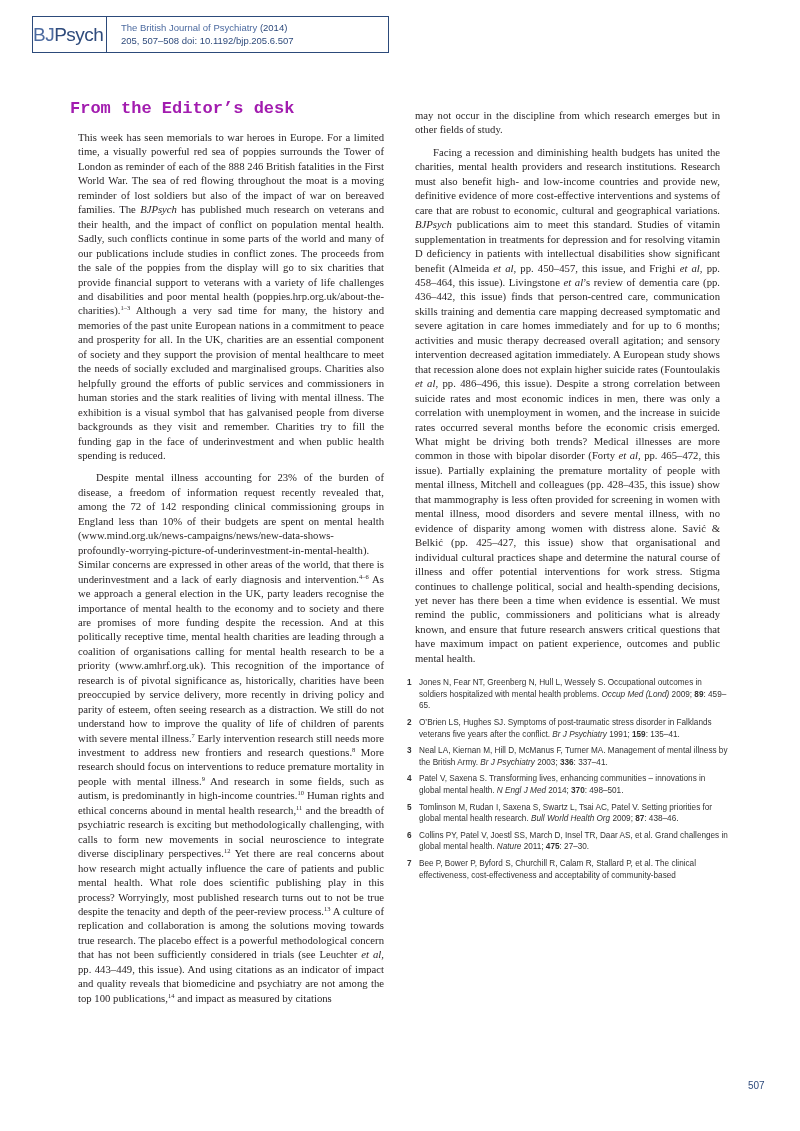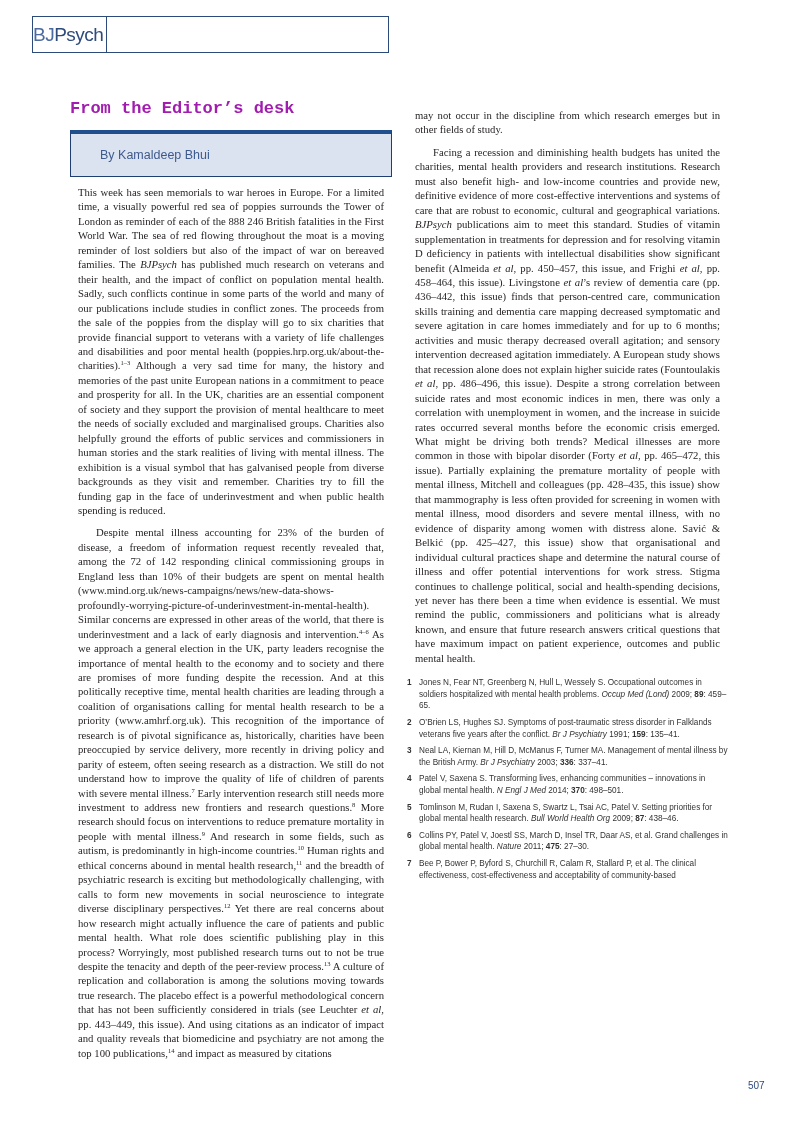--- a/index.html
+++ b/index.html
@@ -60,27 +60,28 @@
   }
 </style>
 </head>
 <body>
 
 <div class="masthead">
   <div class="logo">
     <span class="bj">BJ</span>
       <span>Psych</span>
   </div>
+  <div class="cite">
+    <div><span>The British Journal of Psychiatry</span> <span class="row2">(2014)</span></div>
+    <div class="row2">205, 507–508 doi: 10.1192/bjp.205.6.507</div>
+  </div>
 </div>
 
 <div class="col-left">
   <h2 class="section-title">From the Editor’s desk</h2>
-  <div class="byline-box">
-    <span class="byline">By Kamaldeep Bhui</span>
-  </div>
   <div class="body-text" id="left-body">
       <p>This week has seen memorials to war heroes in Europe. For a limited time, a visually powerful red sea of poppies surrounds the Tower of London as reminder of each of the 888 246 British fatalities in the First World War. The sea of red flowing throughout the moat is a moving reminder of lost soldiers but also of the impact of war on bereaved families. The <i>BJPsych</i> has published much research on veterans and their health, and the impact of conflict on population mental health. Sadly, such conflicts continue in some parts of the world and many of our publications include studies in conflict zones. The proceeds from the sale of the poppies from the display will go to six charities that provide financial support to veterans with a variety of life challenges and disabilities and poor mental health (poppies.hrp.org.uk/about-the-charities).<sup>1–3</sup> Although a very sad time for many, the history and memories of the past unite European nations in a commitment to peace and prosperity for all. In the UK, charities are an essential component of society and they support the provision of mental healthcare to meet the needs of socially excluded and marginalised groups. Charities also helpfully ground the efforts of public services and commissioners in human stories and the stark realities of living with mental illness. The exhibition is a visual symbol that has galvanised people from diverse backgrounds as they visit and remember. Charities try to fill the funding gap in the face of underinvestment and when public health spending is reduced.</p>
       <p class="indent">Despite mental illness accounting for 23% of the burden of disease, a freedom of information request recently revealed that, among the 72 of 142 responding clinical commissioning groups in England less than 10% of their budgets are spent on mental health (www.mind.org.uk/news-campaigns/news/new-data-shows-profoundly-worrying-picture-of-underinvestment-in-mental-health). Similar concerns are expressed in other areas of the world, that there is underinvestment and a lack of early diagnosis and intervention.<sup>4–6</sup> As we approach a general election in the UK, party leaders recognise the importance of mental health to the economy and to society and there are promises of more funding despite the recession. And at this politically receptive time, mental health charities are leading through a coalition of organisations calling for mental health research to be a priority (www.amhrf.org.uk). This recognition of the importance of research is of pivotal significance as, historically, charities have been preoccupied by service delivery, more recently in driving policy and parity of esteem, often seeing research as a distraction. We still do not understand how to improve the quality of life of children of parents with severe mental illness.<sup>7</sup> Early intervention research still needs more investment to address new frontiers and research questions.<sup>8</sup> More research should focus on interventions to reduce premature mortality in people with mental illness.<sup>9</sup> And research in some fields, such as autism, is predominantly in high-income countries.<sup>10</sup> Human rights and ethical concerns abound in mental health research,<sup>11</sup> and the breadth of psychiatric research is exciting but methodologically challenging, with calls to form new movements in social neuroscience to integrate diverse disciplinary perspectives.<sup>12</sup> Yet there are real concerns about how research might actually influence the care of patients and public mental health. What role does scientific publishing play in this process? Worryingly, most published research turns out to not be true despite the tenacity and depth of the peer-review process.<sup>13</sup> A culture of replication and collaboration is among the solutions moving towards true research. The placebo effect is a powerful methodological concern that has not been sufficiently considered in trials (see Leuchter <i>et al</i>, pp. 443–449, this issue). And using citations as an indicator of impact and quality reveals that biomedicine and psychiatry are not among the top 100 publications,<sup>14</sup> and impact as measured by citations </p>
     </div>
 </div>
 
 <div class="col-right">
   <div class="body-text" id="right-body">
       <p class="">may not occur in the discipline from which research emerges but in other fields of study.</p>
       <p class="indent">Facing a recession and diminishing health budgets has united the charities, mental health providers and research institutions. Research must also benefit high- and low-income countries and provide new, definitive evidence of more cost-effective interventions and systems of care that are robust to economic, cultural and geographical variations. <i>BJPsych</i> publications aim to meet this standard. Studies of vitamin supplementation in treatments for depression and for resolving vitamin D deficiency in patients with intellectual disabilities show significant benefit (Almeida <i>et al</i>, pp. 450–457, this issue, and Frighi <i>et al</i>, pp. 458–464, this issue). Livingstone <i>et al</i>’s review of dementia care (pp. 436–442, this issue) finds that person-centred care, communication skills training and dementia care mapping decreased symptomatic and severe agitation in care homes immediately and for up to 6 months; activities and music therapy decreased overall agitation; and sensory intervention decreased agitation immediately. A European study shows that recession alone does not explain higher suicide rates (Fountoulakis <i>et al</i>, pp. 486–496, this issue). Despite a strong correlation between suicide rates and most economic indices in men, there was only a correlation with unemployment in women, and the increase in suicide rates occurred several months before the economic crisis emerged. What might be driving both trends? Medical illnesses are more common in those with bipolar disorder (Forty <i>et al</i>, pp. 465–472, this issue). Partially explaining the premature mortality of people with mental illness, Mitchell and colleagues (pp. 428–435, this issue) show that mammography is less often provided for screening in women with mental illness, mood disorders and severe mental illness, with no evidence of disparity among women with distress alone. Savić &amp; Belkić (pp. 425–427, this issue) show that organisational and individual cultural practices shape and determine the natural course of illness and offer potential interventions for work stress. Stigma continues to challenge political, social and health-spending decisions, yet never has there been a time when evidence is essential. We must remind the public, commissioners and politicians what is already known, and ensure that future research answers critical questions that have maximum impact on patient experience, outcomes and public mental health.</p>

